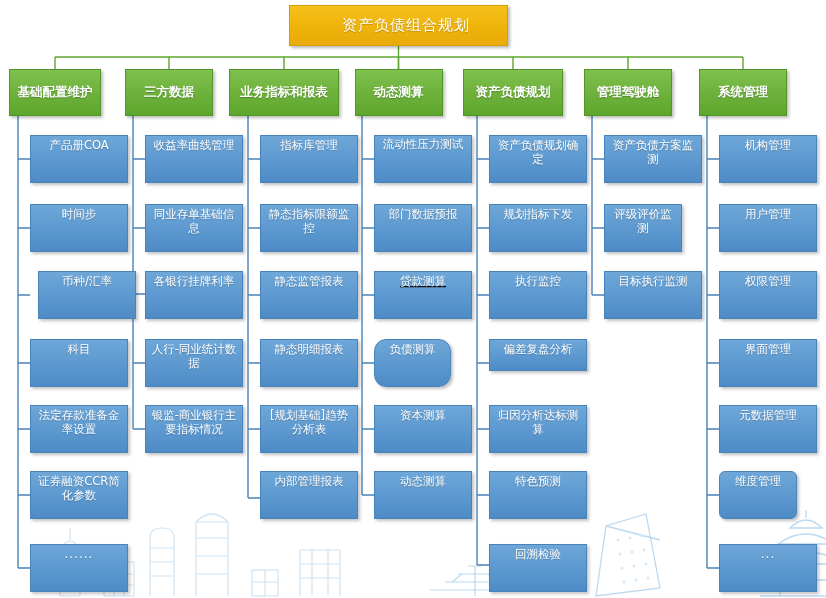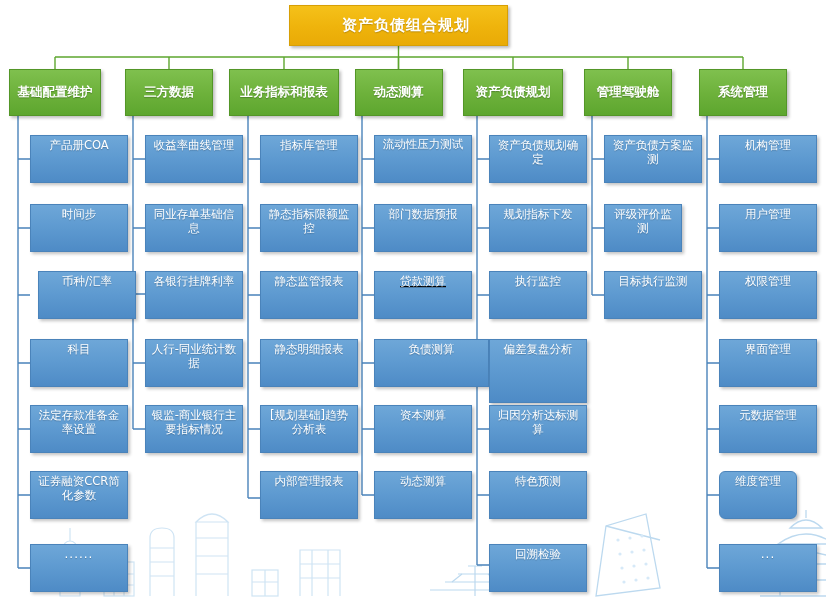--- a/index.html
+++ b/index.html
@@ -48,21 +48,21 @@
     border: 1px solid #d79f05;
     display: flex;
     align-items: center;
     justify-content: center;
     box-shadow: 2px 2px 3px rgba(0,0,0,0.28);
     z-index: 4;
   }
   .root-node .label {
     color: #ffffff;
     font-size: 15px;
-    font-weight: bold;
+    font-weight: normal;
     letter-spacing: 1px;
     text-shadow: 0 1px 1px rgba(0,0,0,0.22);
     white-space: nowrap;
     margin-left: 15px;
   }
 
   
   .hdr {
     position: absolute;
     top: 69px;
@@ -277,42 +277,42 @@
     </div>
     <div class="leaf" style="left: 374px; width: 98px; top: 135px; height: 48px; font-family: Liberation Mono, monospace;">
       <span class="label">流动性压力测试</span>
     </div>
     <div class="leaf" style="left: 374px; width: 98px; top: 204px; height: 48px;">
       <span class="label">部门数据预报</span>
     </div>
     <div class="leaf" style="left: 374px; width: 98px; top: 271px; height: 48px; text-decoration: underline;">
       <span class="label">贷款测算</span>
     </div>
-    <div class="leaf" style="left: 374px; width: 115px; top: 339px; height: 48px;">
+    <div class="leaf" style="left: 374px; width: 77px; top: 339px; height: 48px; border-radius: 12px;">
       <span class="label">负债测算</span>
     </div>
     <div class="leaf" style="left: 374px; width: 98px; top: 405px; height: 48px;">
       <span class="label">资本测算</span>
     </div>
     <div class="leaf" style="left: 374px; width: 98px; top: 471px; height: 48px;">
       <span class="label">动态测算</span>
     </div>
     <div class="hdr" style="left: 463px; width: 100px;">
       <span class="label">资产负债规划</span>
     </div>
     <div class="leaf" style="left: 489px; width: 98px; top: 135px; height: 48px;">
       <span class="label">资产负债规划确定</span>
     </div>
     <div class="leaf" style="left: 489px; width: 98px; top: 204px; height: 48px;">
       <span class="label">规划指标下发</span>
     </div>
     <div class="leaf" style="left: 489px; width: 98px; top: 271px; height: 48px;">
       <span class="label">执行监控</span>
     </div>
-    <div class="leaf" style="left: 489px; width: 98px; top: 339px; height: 64px;">
+    <div class="leaf" style="left: 489px; width: 98px; top: 339px; height: 32px;">
       <span class="label">偏差复盘分析</span>
     </div>
     <div class="leaf" style="left: 489px; width: 98px; top: 405px; height: 48px;">
       <span class="label">归因分析达标测算</span>
     </div>
     <div class="leaf" style="left: 489px; width: 98px; top: 471px; height: 48px;">
       <span class="label">特色预测</span>
     </div>
     <div class="leaf" style="left: 489px; width: 98px; top: 544px; height: 48px;">
       <span class="label">回溯检验</span>

